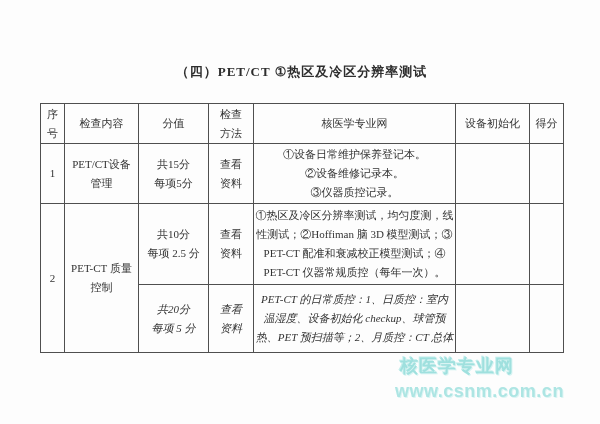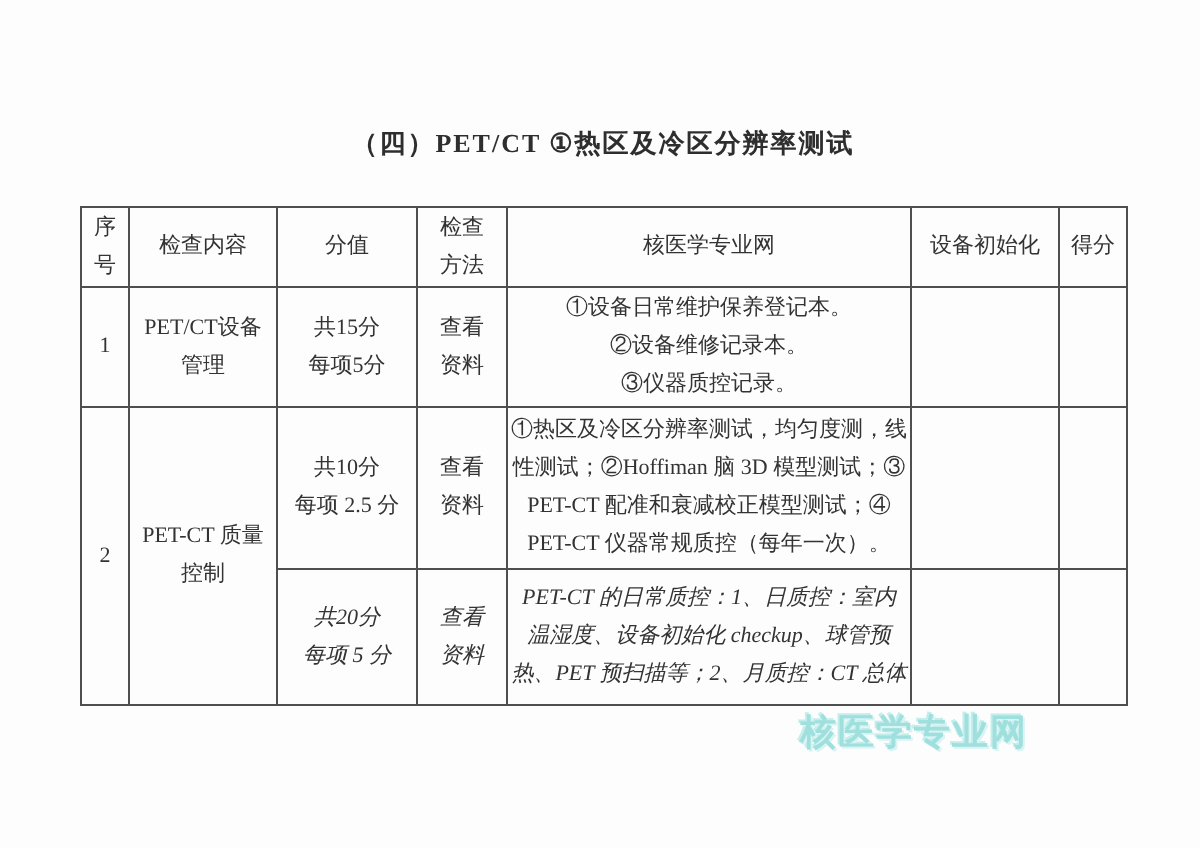--- a/index.html
+++ b/index.html
@@ -156,15 +156,16 @@
 温湿度、设备初始化 checkup、球管预
 热、PET 预扫描等；2、月质控：CT 总体</td>
         <td></td>
         <td></td>
       </tr>
     </tbody>
   </table>
 
   <div class="watermark">
     <div class="wm-name">核医学专业网</div>
+    <div class="wm-url">www.csnm.com.cn</div>
   </div>
 
 </div>
 
 </body></html>

